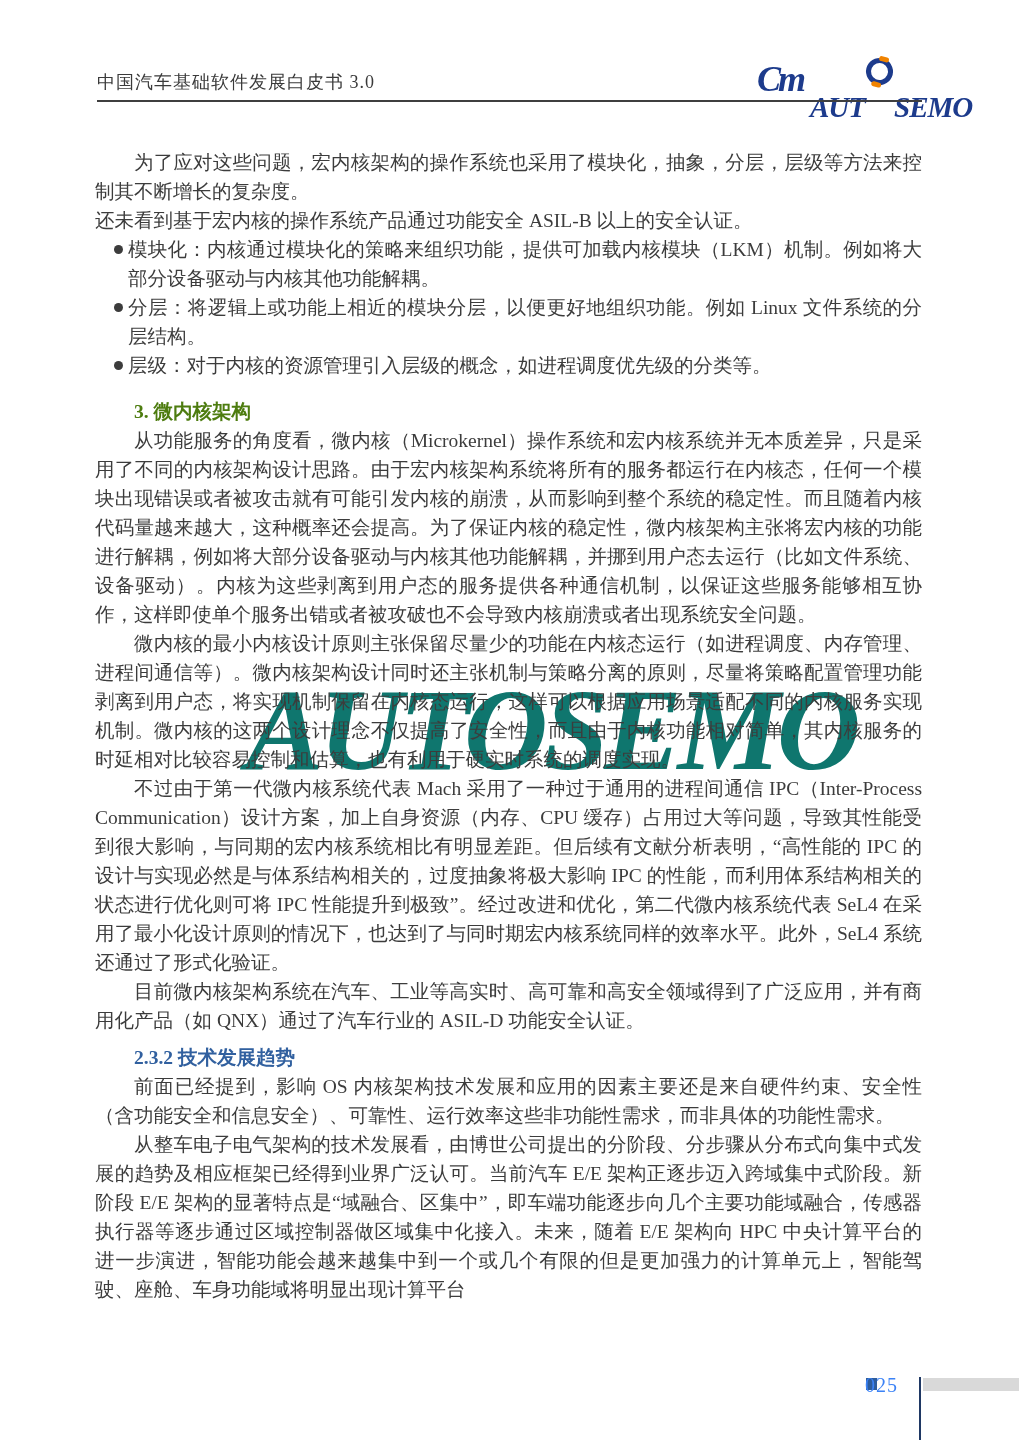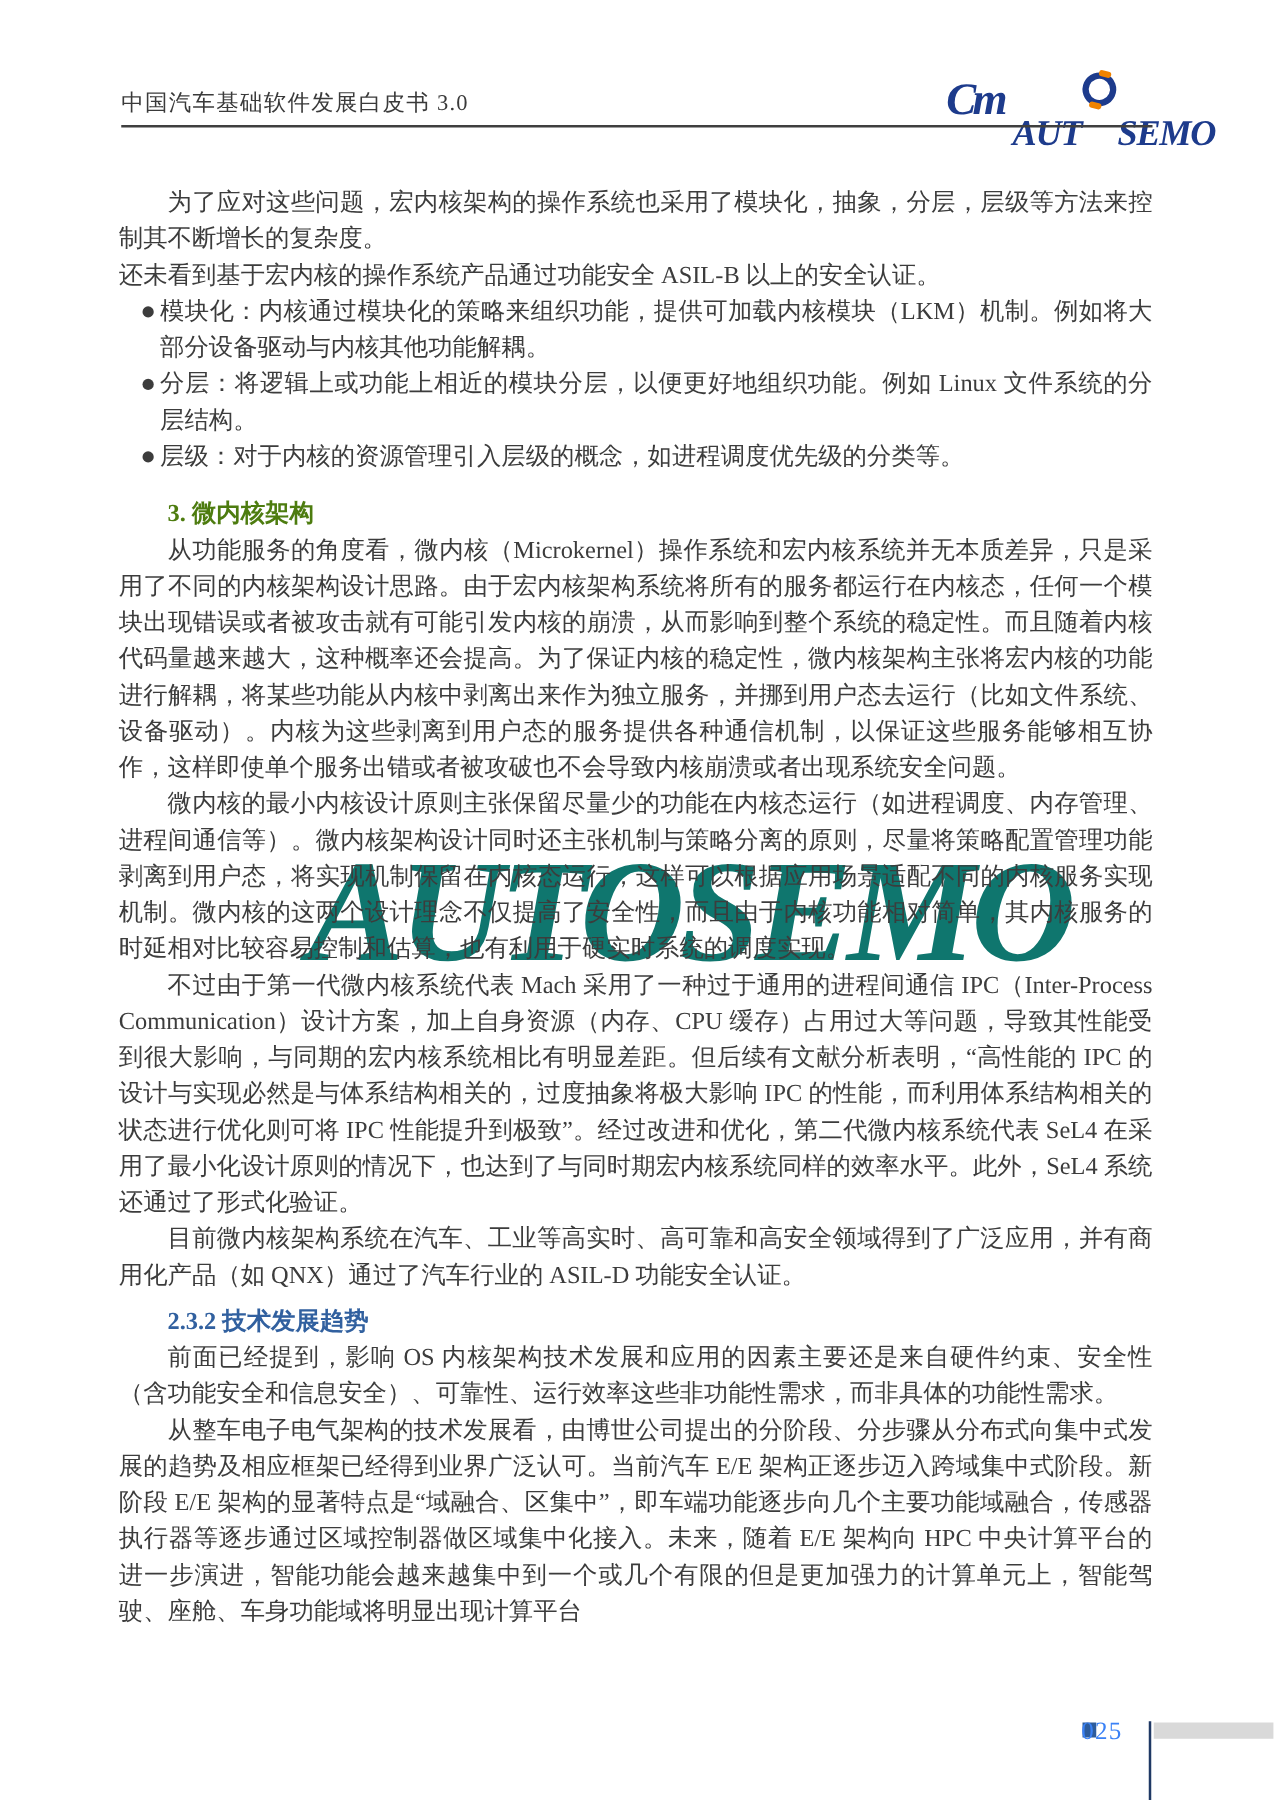--- a/index.html
+++ b/index.html
@@ -88,21 +88,21 @@
 
   <div class="watermark">AUTOSEMO</div>
 
   <main class="doc-body" id="doc-body">
       <div class="block paragraph">为了应对这些问题，宏内核架构的操作系统也采用了模块化，抽象，分层，层级等方法来控制其不断增长的复杂度。</div>
       <div class="block paragraph-noindent">还未看到基于宏内核的操作系统产品通过功能安全 ASIL-B 以上的安全认证。</div>
       <div class="block bullet"><span class="dot"></span><span>模块化：内核通过模块化的策略来组织功能，提供可加载内核模块（LKM）机制。例如将大部分设备驱动与内核其他功能解耦。</span></div>
       <div class="block bullet"><span class="dot"></span><span>分层：将逻辑上或功能上相近的模块分层，以便更好地组织功能。例如 Linux 文件系统的分层结构。</span></div>
       <div class="block bullet"><span class="dot"></span><span>层级：对于内核的资源管理引入层级的概念，如进程调度优先级的分类等。</span></div>
       <div class="block heading">3. 微内核架构</div>
-      <div class="block paragraph">从功能服务的角度看，微内核（Microkernel）操作系统和宏内核系统并无本质差异，只是采用了不同的内核架构设计思路。由于宏内核架构系统将所有的服务都运行在内核态，任何一个模块出现错误或者被攻击就有可能引发内核的崩溃，从而影响到整个系统的稳定性。而且随着内核代码量越来越大，这种概率还会提高。为了保证内核的稳定性，微内核架构主张将宏内核的功能进行解耦，将某些功能从内核中剥离出来作为独立服务，并挪到用户态去运行（比如文件系统、设备驱动）。内核为这些剥离到用户态的服务提供各种通信机制，以保证这些服务能够相互协作，这样即使单个服务出错或者被攻破也不会导致内核崩溃或者出现系统安全问题。</div>
+      <div class="block paragraph">从功能服务的角度看，微内核（Microkernel）操作系统和宏内核系统并无本质差异，只是采用了不同的内核架构设计思路。由于宏内核架构系统将所有的服务都运行在内核态，任何一个模块出现错误或者被攻击就有可能引发内核的崩溃，从而影响到整个系统的稳定性。而且随着内核代码量越来越大，这种概率还会提高。为了保证内核的稳定性，微内核架构主张将宏内核的功能进行解耦，例如将大部分设备驱动与内核其他功能解耦，并挪到用户态去运行（比如文件系统、设备驱动）。内核为这些剥离到用户态的服务提供各种通信机制，以保证这些服务能够相互协作，这样即使单个服务出错或者被攻破也不会导致内核崩溃或者出现系统安全问题。</div>
       <div class="block paragraph">微内核的最小内核设计原则主张保留尽量少的功能在内核态运行（如进程调度、内存管理、进程间通信等）。微内核架构设计同时还主张机制与策略分离的原则，尽量将策略配置管理功能剥离到用户态，将实现机制保留在内核态运行，这样可以根据应用场景适配不同的内核服务实现机制。微内核的这两个设计理念不仅提高了安全性，而且由于内核功能相对简单，其内核服务的时延相对比较容易控制和估算，也有利用于硬实时系统的调度实现。</div>
       <div class="block paragraph">不过由于第一代微内核系统代表 Mach 采用了一种过于通用的进程间通信 IPC（Inter-Process Communication）设计方案，加上自身资源（内存、CPU 缓存）占用过大等问题，导致其性能受到很大影响，与同期的宏内核系统相比有明显差距。但后续有文献分析表明，“高性能的 IPC 的设计与实现必然是与体系结构相关的，过度抽象将极大影响 IPC 的性能，而利用体系结构相关的状态进行优化则可将 IPC 性能提升到极致”。经过改进和优化，第二代微内核系统代表 SeL4 在采用了最小化设计原则的情况下，也达到了与同时期宏内核系统同样的效率水平。此外，SeL4 系统还通过了形式化验证。</div>
       <div class="block paragraph">目前微内核架构系统在汽车、工业等高实时、高可靠和高安全领域得到了广泛应用，并有商用化产品（如 QNX）通过了汽车行业的 ASIL-D 功能安全认证。</div>
       <div class="block heading-blue">2.3.2 技术发展趋势</div>
       <div class="block paragraph">前面已经提到，影响 OS 内核架构技术发展和应用的因素主要还是来自硬件约束、安全性（含功能安全和信息安全）、可靠性、运行效率这些非功能性需求，而非具体的功能性需求。</div>
       <div class="block paragraph">从整车电子电气架构的技术发展看，由博世公司提出的分阶段、分步骤从分布式向集中式发展的趋势及相应框架已经得到业界广泛认可。当前汽车 E/E 架构正逐步迈入跨域集中式阶段。新阶段 E/E 架构的显著特点是“域融合、区集中”，即车端功能逐步向几个主要功能域融合，传感器执行器等逐步通过区域控制器做区域集中化接入。未来，随着 E/E 架构向 HPC 中央计算平台的进一步演进，智能功能会越来越集中到一个或几个有限的但是更加强力的计算单元上，智能驾驶、座舱、车身功能域将明显出现计算平台</div>
     </main>
 
   <div>
     <span class="footer-square"></span>

